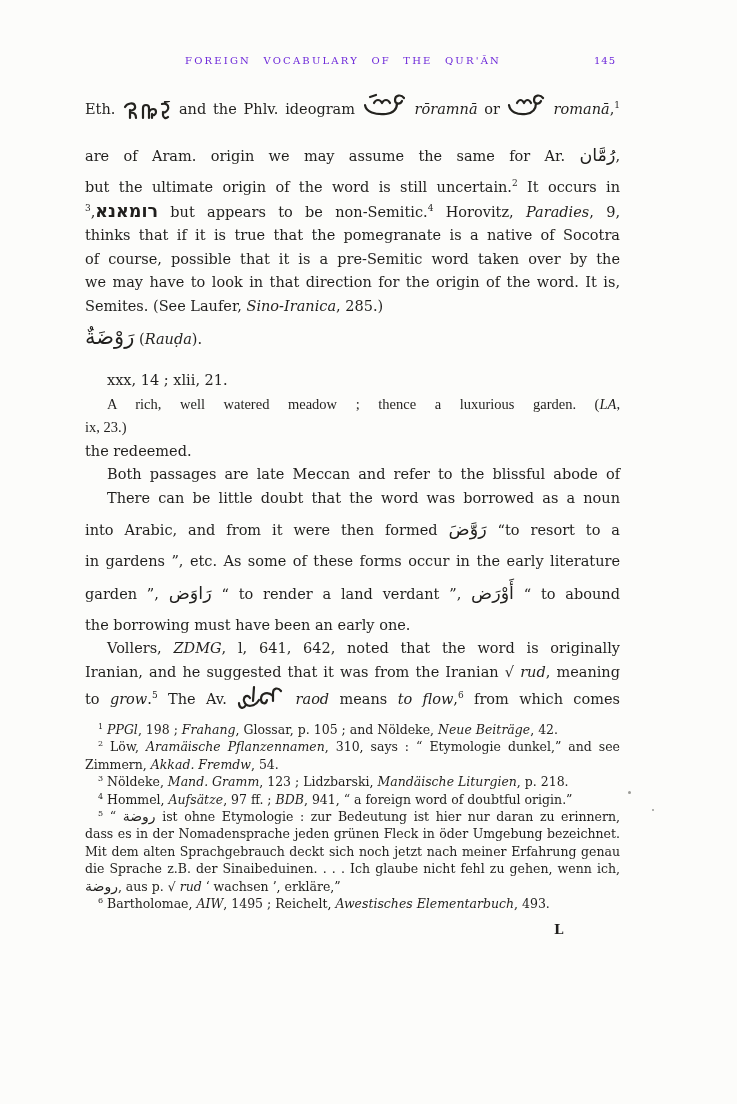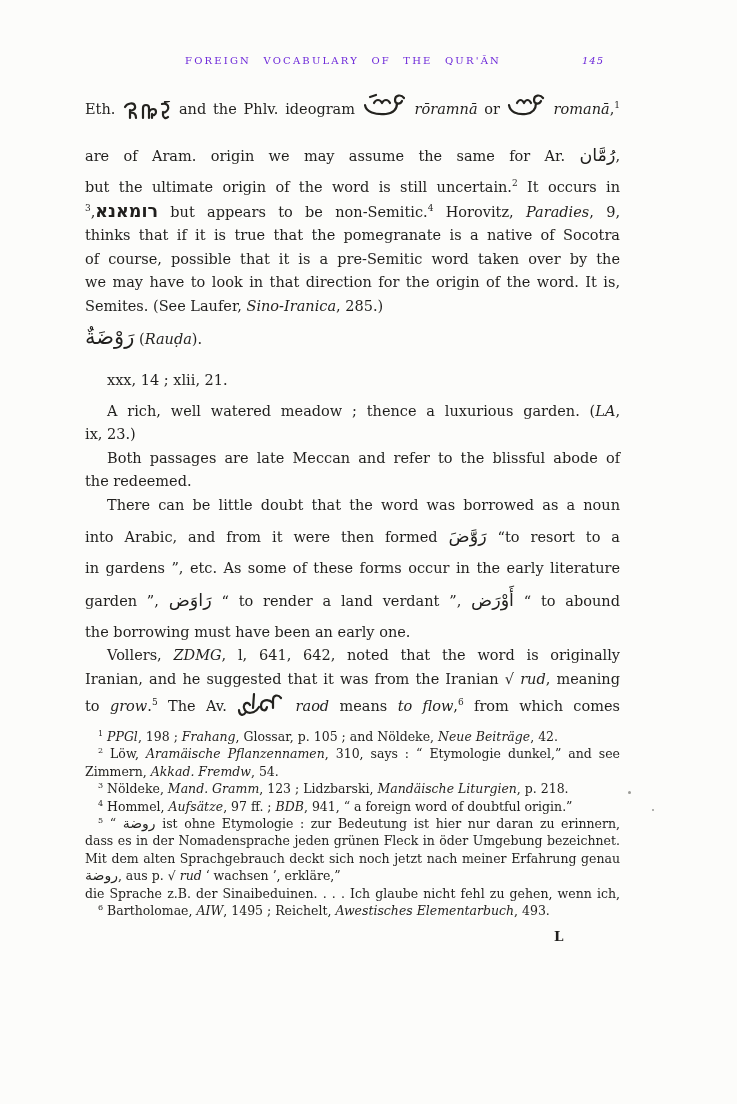--- a/index.html
+++ b/index.html
@@ -9,42 +9,42 @@
     font-family:"DejaVu Serif","Liberation Serif",serif;
   }
   .sheet{
     position:absolute;left:85px;top:0;width:535px;
     color:#201f1d;font-size:14.5px;
   }
   
   .header{position:relative;height:17px;margin-top:55px;
     font-size:10px;letter-spacing:2.2px;word-spacing:7px;color:#6d28d9;}
   .htitle{position:absolute;left:100px;top:0;white-space:nowrap;}
-  .hpage{position:absolute;right:16px;top:0;letter-spacing:1px;font-style:italic;}
+  .hpage{position:absolute;right:4px;top:0;letter-spacing:1px;}
   
   .ln{line-height:23.5px;}
   .j{text-align:justify;text-align-last:justify;}
   .ind{padding-left:22px;}
   .find{padding-left:13px;}
   .tall{line-height:39px;}
   .semi{line-height:30px;}
   .it{font-style:italic;}
   sup{font-size:9px;line-height:0;}
   .ar{font-family:"DejaVu Sans","Liberation Sans",sans-serif;font-size:17.5px;}
   .arh{font-size:21px;}
   .arf{font-size:14px;}
   .he{font-family:"DejaVu Sans","Liberation Sans",sans-serif;font-size:17.5px;font-weight:bold;}
   .glyph{display:inline-block;vertical-align:-7px;}
   .glyph svg{display:inline-block;}
   .glyph path{fill:none;stroke:#24231f;stroke-width:2.2;stroke-linecap:round;stroke-linejoin:round;}
   
   .blk-opening{margin-top:18px;}
   .blk-entry{}
   .blk-ref{margin-top:10px;}
-  .blk-after-ref{margin-top:7px;}
+  .blk-after-ref{font-family:Liberation Serif, serif;}
   .blk-para{margin-top:0;}
   
   #footnotes{font-size:12.5px;}
   #footnotes .ln{line-height:17.4px;}
   #footnotes sup{font-size:8px;}
   
   .sig{margin-top:9px;text-align:right;padding-right:56px;
     font-weight:700;font-size:13.5px;letter-spacing:.5px;}
   
   .speck{position:absolute;background:#4a4a46;border-radius:50%;opacity:.55;}
@@ -86,22 +86,22 @@
         <div class="ln tall"><span class="ar arh">رَوْضَةٌ</span><span class="tx"> (</span><span class="it">Rauḍa</span><span class="tx">).</span></div>
       </div>
       <div class="blk blk-ref">
         <div class="ln ind"><span class="tx">xxx, 14 ;  xlii, 21.</span></div>
       </div>
       <div class="blk blk-after-ref">
         <div class="ln j ind"><span class="tx">A rich, well watered meadow ;  thence a luxurious garden.  (</span><span class="it">LA</span><span class="tx">,</span></div>
         <div class="ln"><span class="tx">ix, 23.)</span></div>
       </div>
       <div class="blk blk-para">
+        <div class="ln"><span class="tx">the redeemed.</span></div>
         <div class="ln j ind"><span class="tx">Both passages are late Meccan and refer to the blissful abode of</span></div>
-        <div class="ln"><span class="tx">the redeemed.</span></div>
       </div>
       <div class="blk blk-para">
         <div class="ln j ind"><span class="tx">There can be little doubt that the word was borrowed as a noun</span></div>
         <div class="ln j tall"><span class="tx">into Arabic, and from it were then formed </span><span class="ar">رَوَّضَ</span><span class="tx"> “to resort to a</span></div>
         <div class="ln j"><span class="tx">in gardens ”, etc.  As some of these forms occur in the early literature</span></div>
         <div class="ln j tall"><span class="tx">garden ”, </span><span class="ar">رَاوَض</span><span class="tx"> “ to render a land verdant ”, </span><span class="ar">أَوْرَض</span><span class="tx"> “ to abound</span></div>
         <div class="ln"><span class="tx">the borrowing must have been an early one.</span></div>
       </div>
       <div class="blk blk-para">
         <div class="ln j ind"><span class="tx">Vollers, </span><span class="it">ZDMG</span><span class="tx">, l, 641, 642, noted that the word is originally</span></div>
@@ -118,22 +118,22 @@
 
   <div id="footnotes">
       <div class="ln find"><sup>1</sup><span class="it"> PPGl</span><span class="tx">, 198 ;  </span><span class="it">Frahang</span><span class="tx">, Glossar, p. 105 ;  and Nöldeke, </span><span class="it">Neue Beiträge</span><span class="tx">, 42.</span></div>
       <div class="ln j find"><sup>2</sup><span class="tx"> Löw, </span><span class="it">Aramäische Pflanzennamen</span><span class="tx">, 310, says :  “ Etymologie dunkel,” and see</span></div>
       <div class="ln"><span class="tx">Zimmern, </span><span class="it">Akkad. Fremdw</span><span class="tx">, 54.</span></div>
       <div class="ln find"><sup>3</sup><span class="tx"> Nöldeke, </span><span class="it">Mand. Gramm</span><span class="tx">, 123 ;  Lidzbarski, </span><span class="it">Mandäische Liturgien</span><span class="tx">, p. 218.</span></div>
       <div class="ln find"><sup>4</sup><span class="tx"> Hommel, </span><span class="it">Aufsätze</span><span class="tx">, 97 ff. ;  </span><span class="it">BDB</span><span class="tx">, 941, “ a foreign word of doubtful origin.”</span></div>
       <div class="ln j find"><sup>5</sup><span class="tx"> “ </span><span class="ar arf">روضة</span><span class="tx"> ist ohne Etymologie :  zur Bedeutung ist hier nur daran zu erinnern,</span></div>
       <div class="ln j"><span class="tx">dass es in der Nomadensprache jeden grünen Fleck in öder  Umgebung bezeichnet.</span></div>
       <div class="ln j"><span class="tx">Mit dem alten Sprachgebrauch deckt sich noch jetzt nach meiner Erfahrung genau</span></div>
+      <div class="ln j"><span class="tx">die Sprache z.B. der Sinaibeduinen. . . . Ich glaube nicht fehl zu gehen, wenn ich,</span></div>
       <div class="ln"><span class="ar arf">روضة</span><span class="tx">, aus p. √ </span><span class="it">rud</span><span class="tx"> ‘ wachsen ’, erkläre,”</span></div>
-      <div class="ln j"><span class="tx">die Sprache z.B. der Sinaibeduinen. . . . Ich glaube nicht fehl zu gehen, wenn ich,</span></div>
       <div class="ln find"><sup>6</sup><span class="tx"> Bartholomae, </span><span class="it">AIW</span><span class="tx">, 1495 ;  Reichelt, </span><span class="it">Awestisches Elementarbuch</span><span class="tx">, 493.</span></div>
     </div>
 
   <div class="sig">L</div>
 
   <div class="speck s1"></div>
   <div class="speck s2"></div>
 </div>
 
 </body></html>

